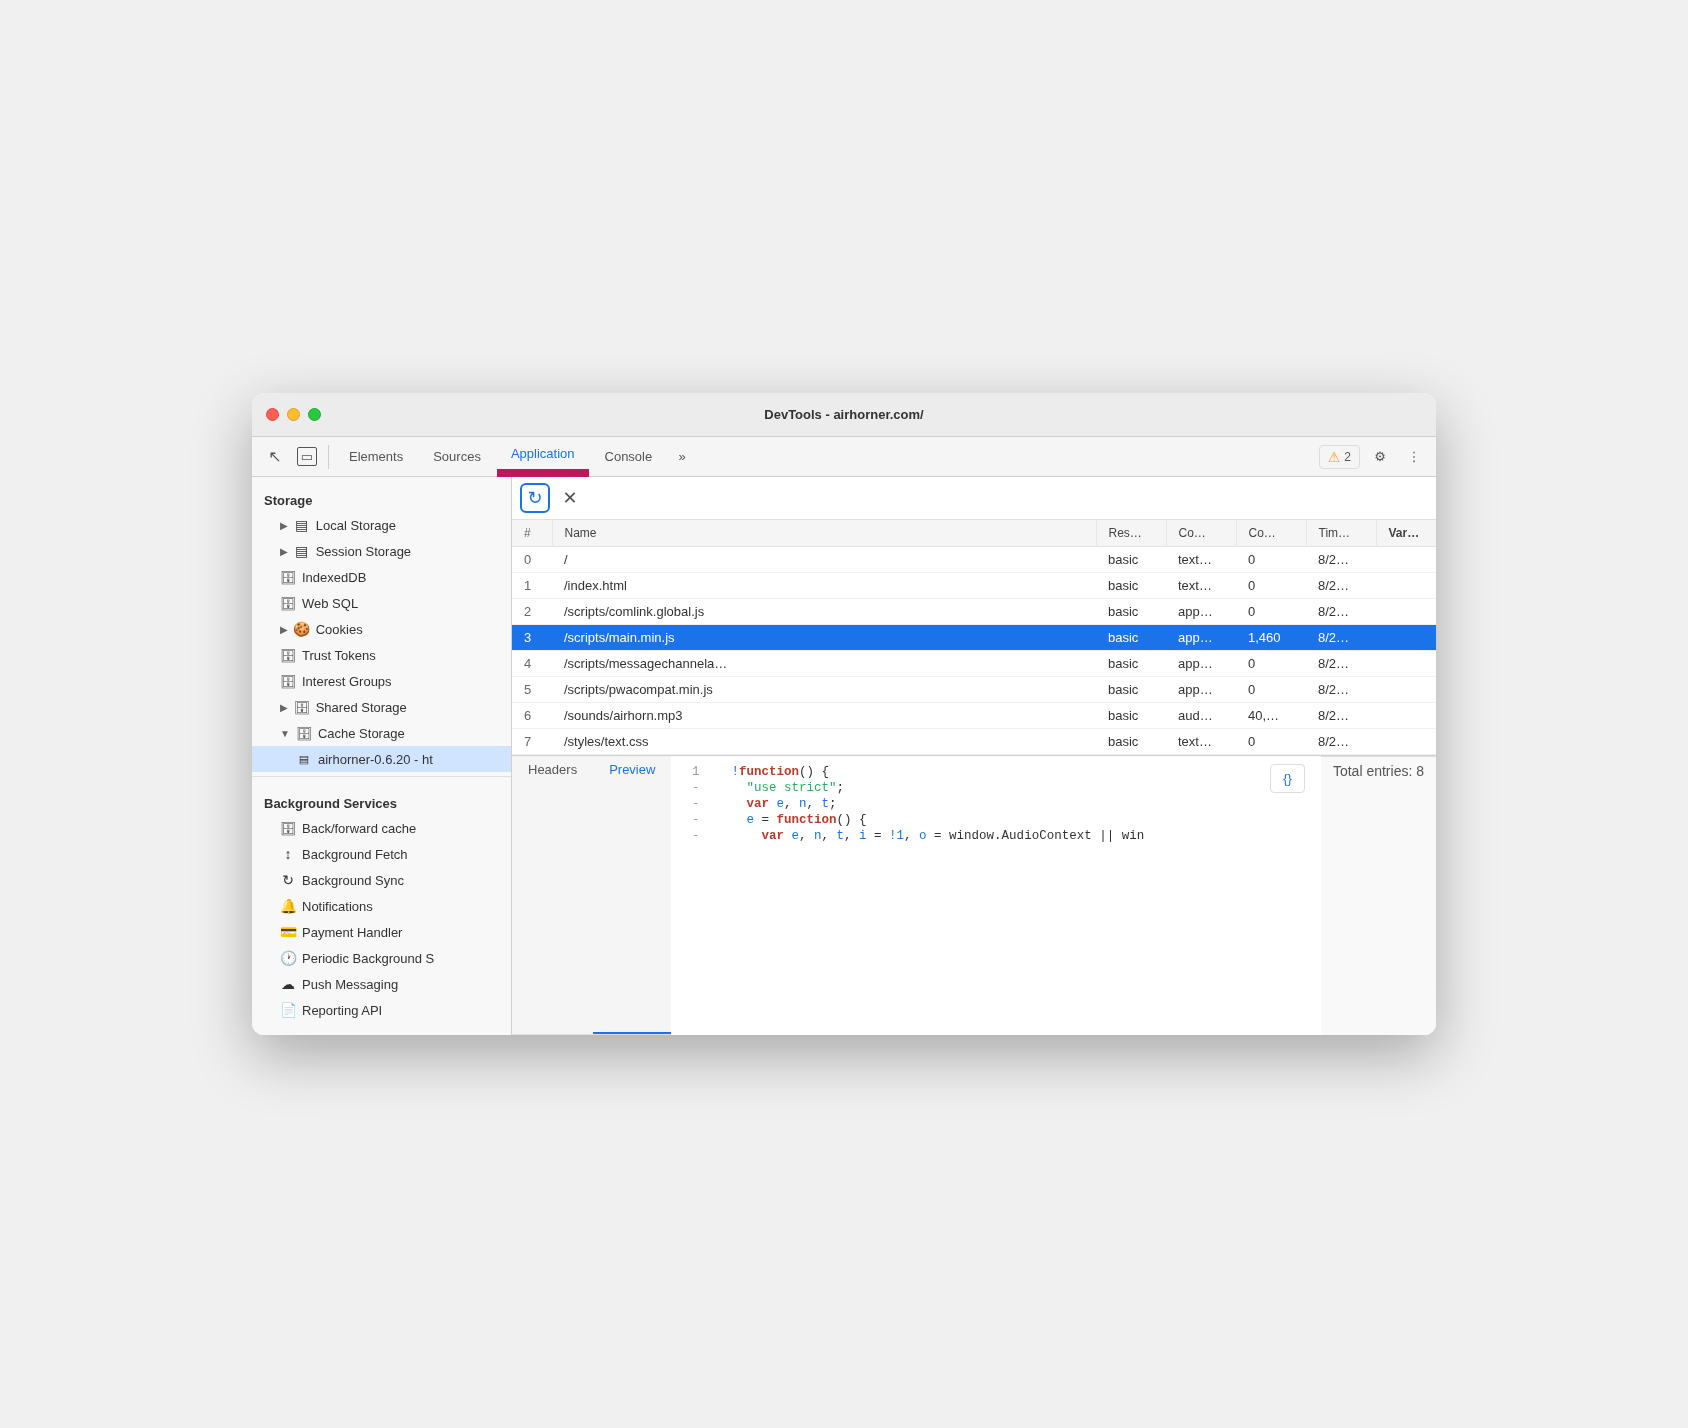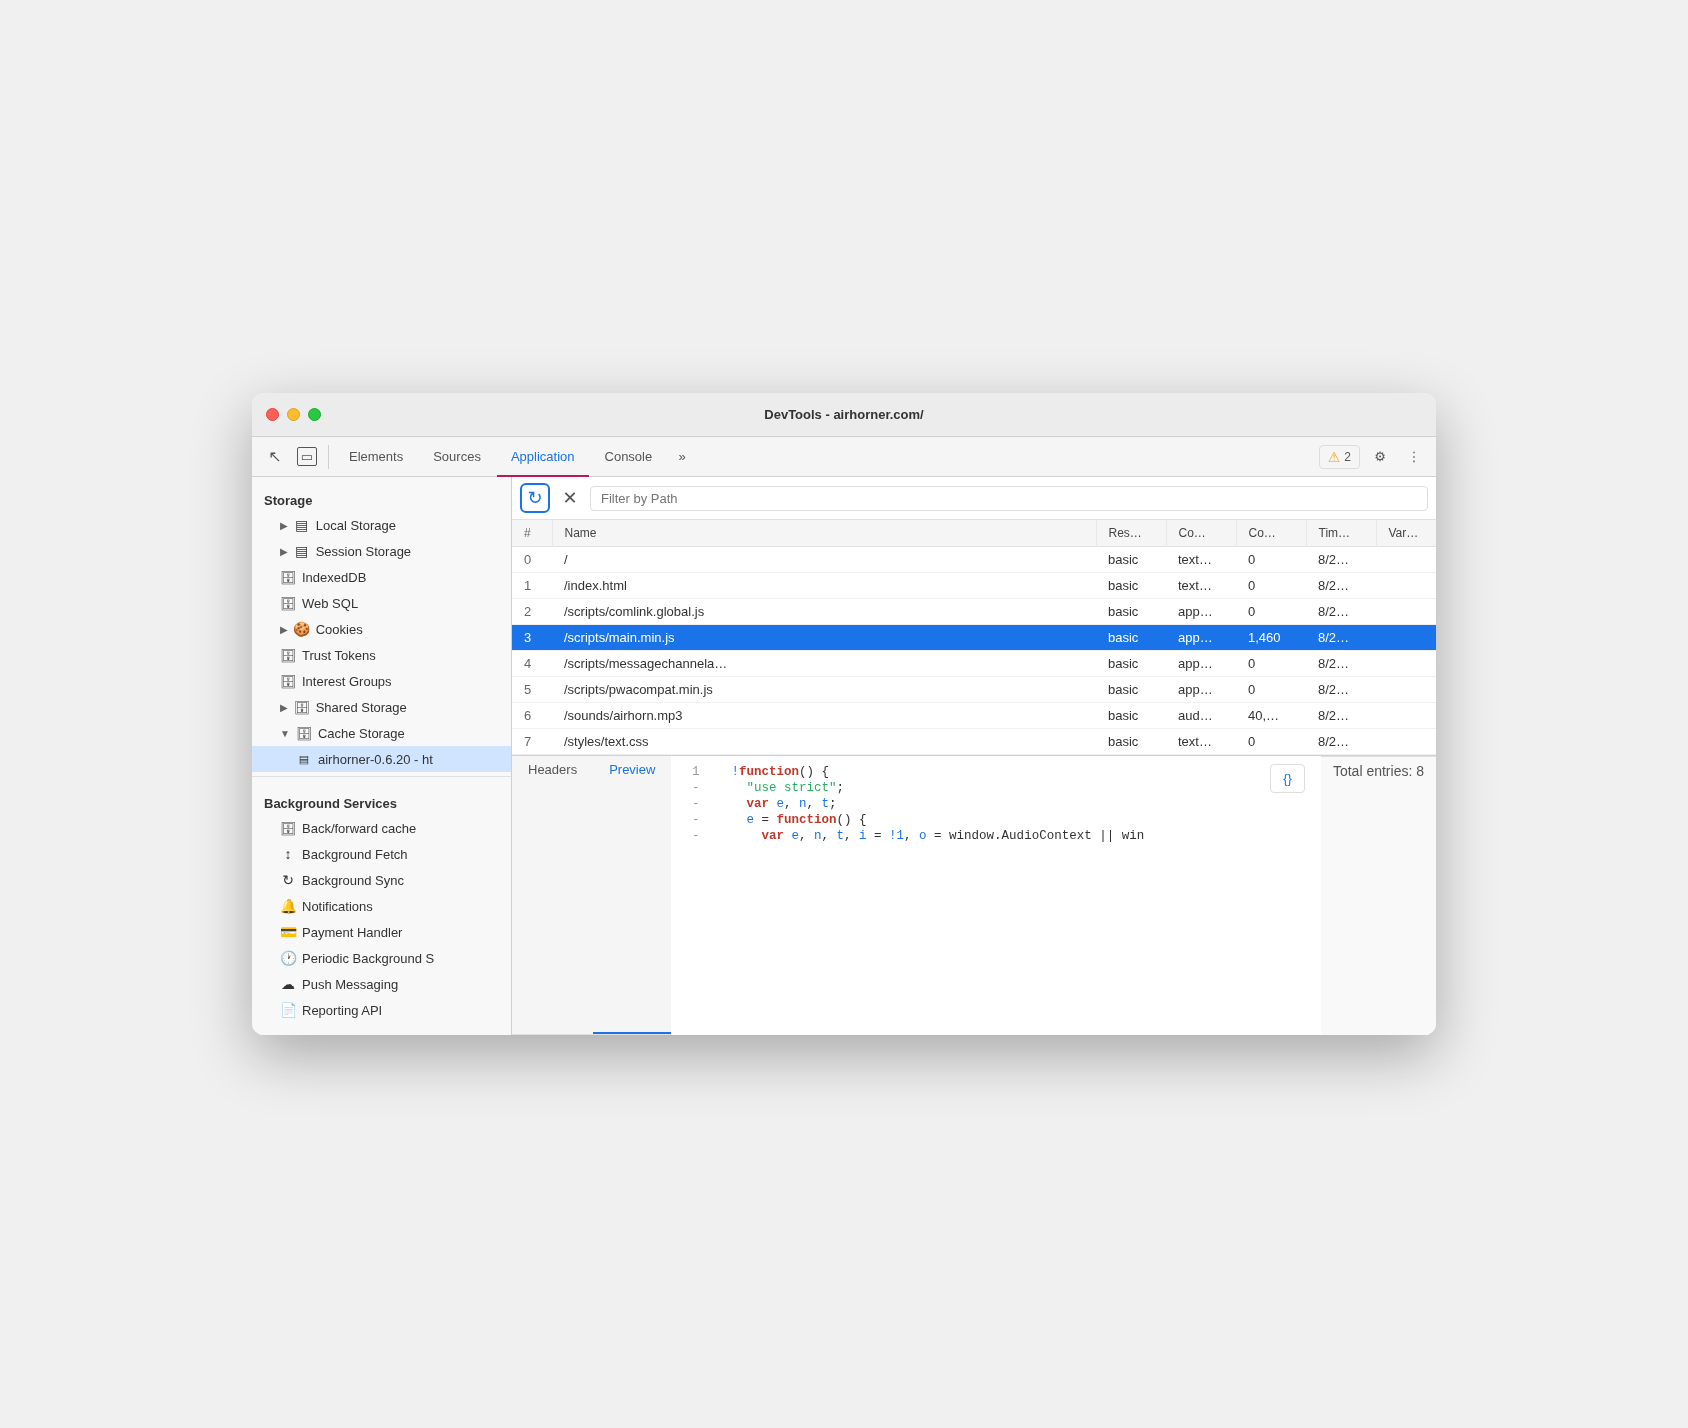--- a/index.html
+++ b/index.html
@@ -88,21 +88,21 @@
       align-items: center;
       cursor: pointer;
       font-size: 13px;
       color: #555;
       border-bottom: 2px solid transparent;
       margin-bottom: -1px;
       white-space: nowrap;
     }
     .tab.active {
       color: #1a73e8;
-      border-bottom: 2px solid #be185d;
+      border-bottom: 8px solid #be185d;
       font-weight: 500;
     }
     .toolbar-more {
       width: 28px;
       height: 28px;
       display: flex;
       align-items: center;
       justify-content: center;
       color: #555;
       cursor: pointer;
@@ -272,21 +272,21 @@
     tr.selected-row td {
       background: #1a73e8;
       color: #fff;
     }
     .col-num { width: 40px; color: #666; }
     .col-name { max-width: 220px; }
     .col-res { width: 70px; }
     .col-co1 { width: 70px; }
     .col-co2 { width: 70px; }
     .col-tim { width: 70px; }
-    .col-var { width: 60px; }
+    .col-var { width: 60px; font-weight: bold; }
     
     .bottom-panel {
       border-top: 1px solid #d0d0d0;
       display: flex;
       flex-direction: row;
       height: 280px;
     }
     .bottom-tabs {
       display: flex;
       border-bottom: 1px solid #e0e0e0;
@@ -493,21 +493,20 @@
 
     <div class="content">
 
       <div class="cache-toolbar">
         <button class="refresh-btn">
           <span style="font-size:18px;">↻</span>
         </button>
         <button class="clear-btn">
           <span>✕</span>
         </button>
-        <input class="filter-input" type="text" placeholder="Filter by Path" style="">
       </div>
 
       <div class="table-container">
         <table>
           <thead>
             <tr>
               <th class="col-num">#</th>
               <th class="col-name">Name</th>
               <th class="col-res">Res…</th>
               <th class="col-co1">Co…</th>

